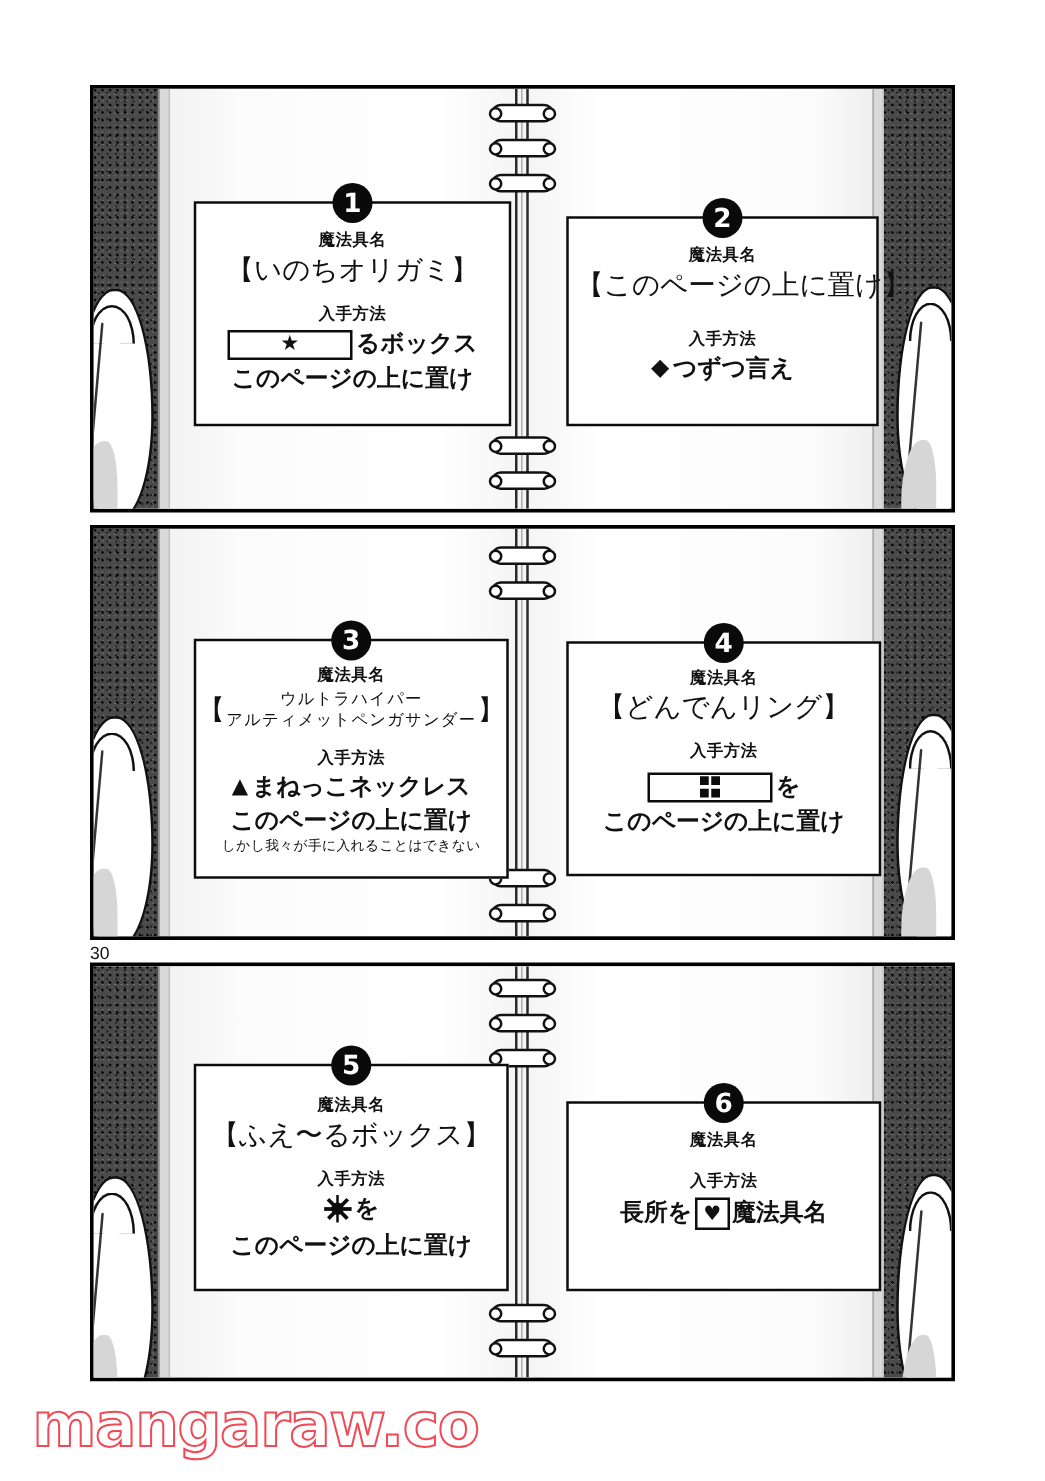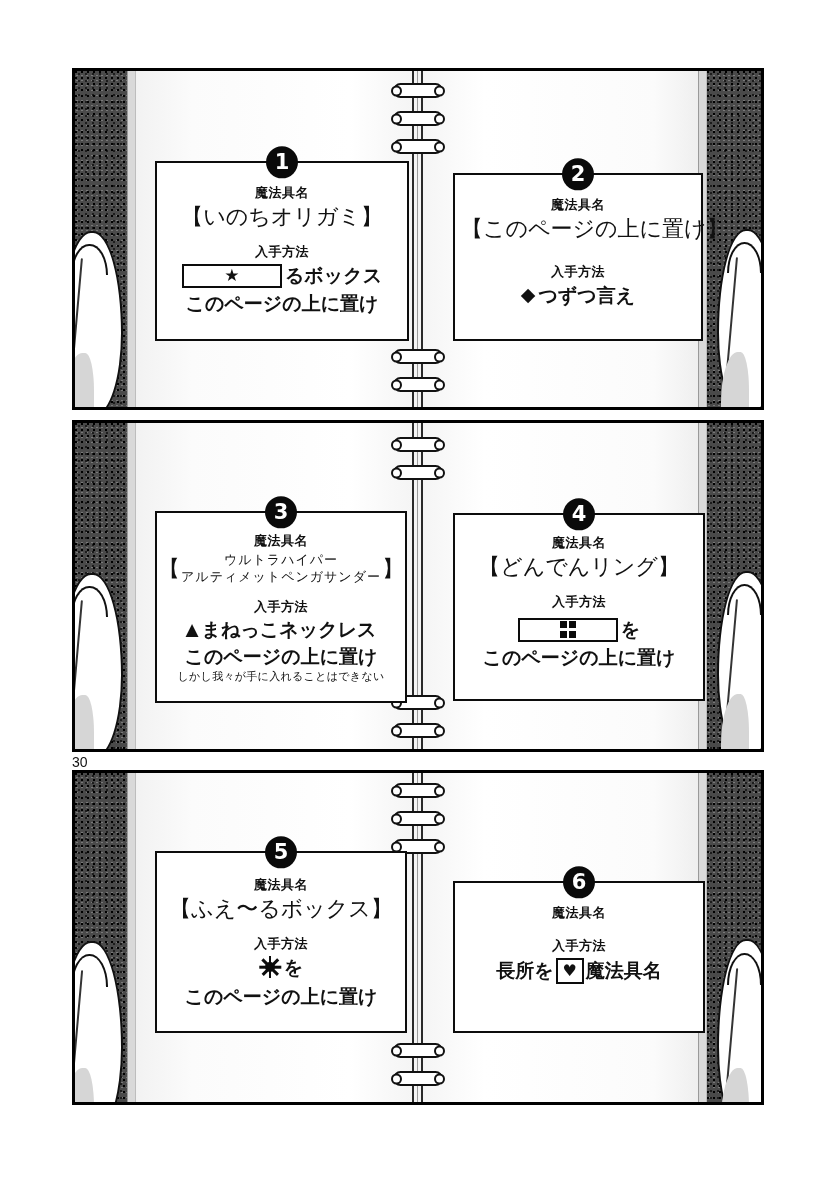--- a/index.html
+++ b/index.html
@@ -375,14 +375,15 @@
         <span class="hw">長所を</span>
         <span class="slot sq">
           <span class="heart">♥</span>
         </span>
         <span class="hw">魔法具名</span>
       </div>
     </div>
   </div>
 
   <div id="page-number">30</div>
+  <div id="watermark">mangaraw.co</div>
 
 </div>
 
 </body></html>

